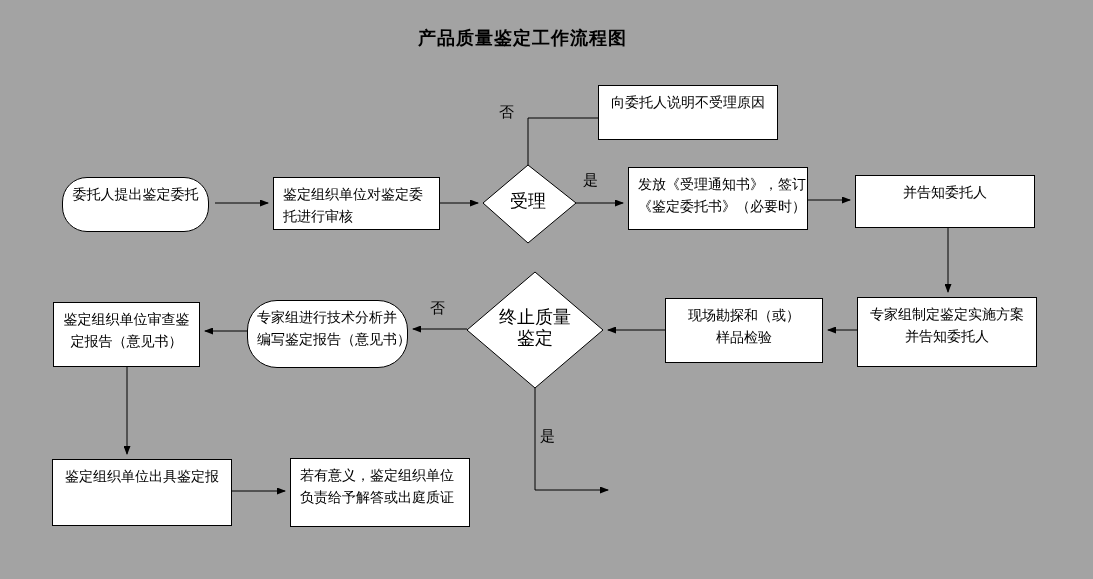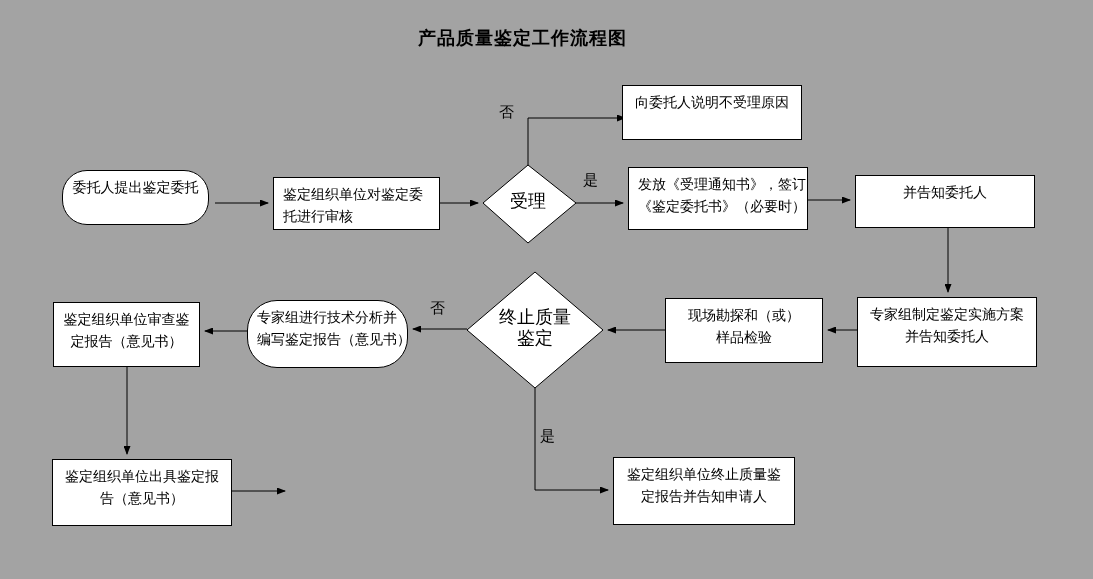--- a/index.html
+++ b/index.html
@@ -58,30 +58,30 @@
     <path d="M127,367 V454" stroke="#000" fill="none" marker-end="url(#arr)"></path>
     <path d="M232,491 H285" stroke="#000" fill="none" marker-end="url(#arr)"></path>
     <path d="M535,388 V490 H608" stroke="#000" fill="none" marker-end="url(#arr)"></path>
 
     <polygon points="528,165 576,203 528,243 483,203" fill="#fff" stroke="#000"></polygon>
     <polygon points="535,272 603,330 535,388 467,330" fill="#fff" stroke="#000"></polygon>
   </svg>
 
   <div class="title">产品质量鉴定工作流程图</div>
 
-  <div class="node ta-c" style="left:62px;top:170px;width:147px;height:55px;border-radius:25px;">
+  <div class="node ta-c" style="left:62px;top:177px;width:147px;height:55px;border-radius:25px;">
     <div class="line">委托人提出鉴定委托</div>
   </div>
 
   <div class="node ta-l" style="left:273px;top:177px;width:167px;height:53px;">
     <div class="line">鉴定组织单位对鉴定委</div>
     <div class="line">托进行审核</div>
   </div>
 
-  <div class="node ta-c" style="left:622px;top:85px;width:180px;height:55px;">
+  <div class="node ta-c" style="left:598px;top:85px;width:180px;height:55px;">
     <div class="line">向委托人说明不受理原因</div>
   </div>
 
   <div class="node ta-l" style="left:628px;top:167px;width:180px;height:63px;">
     <div class="line">发放《受理通知书》，签订</div>
     <div class="line">《鉴定委托书》（必要时）</div>
   </div>
 
   <div class="node ta-c" style="left:855px;top:175px;width:180px;height:53px;">
     <div class="line">并告知委托人</div>
@@ -102,28 +102,27 @@
     <div class="line">编写鉴定报告（意见书）</div>
   </div>
 
   <div class="node ta-c" style="left:53px;top:302px;width:147px;height:65px;">
     <div class="line">鉴定组织单位审查鉴</div>
     <div class="line">定报告（意见书）</div>
   </div>
 
   <div class="node ta-c" style="left:52px;top:459px;width:180px;height:67px;">
     <div class="line">鉴定组织单位出具鉴定报</div>
-    <div class="line">告（意见书）</div>
   </div>
 
+  <div class="node ta-l" style="left:290px;top:458px;width:180px;height:69px;">
+    <div class="line">若有意义，鉴定组织单位</div>
+    <div class="line">负责给予解答或出庭质证</div>
+  </div>
 
-  <div class="node ta-c" style="left:613px;top:457px;width:182px;height:68px;">
-    <div class="line">鉴定组织单位终止质量鉴</div>
-    <div class="line">定报告并告知申请人</div>
-  </div>
 
   <div class="dtext" style="left:488px;top:192px;width:80px;">受理</div>
 
   <div class="dtext" style="left:485px;top:308px;width:100px;">
     <div class="line">终止质量</div>
     <div class="line">鉴定</div>
   </div>
 
   <div class="elabel" style="left:499px;top:103px;">否</div>
   <div class="elabel" style="left:583px;top:171px;">是</div>

